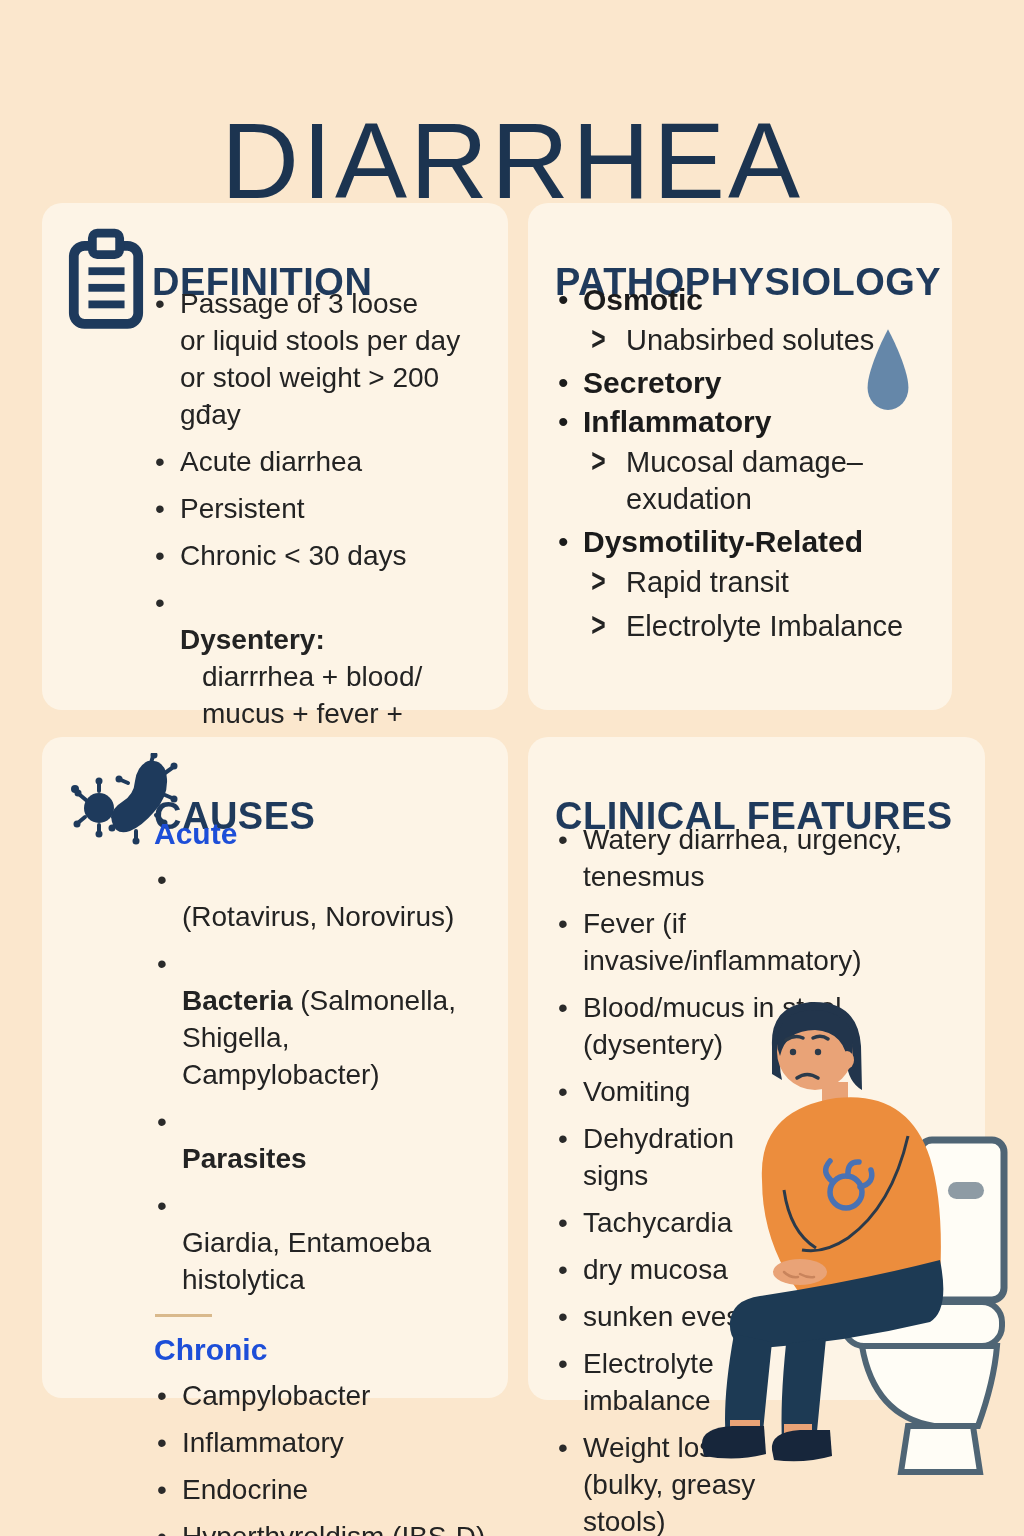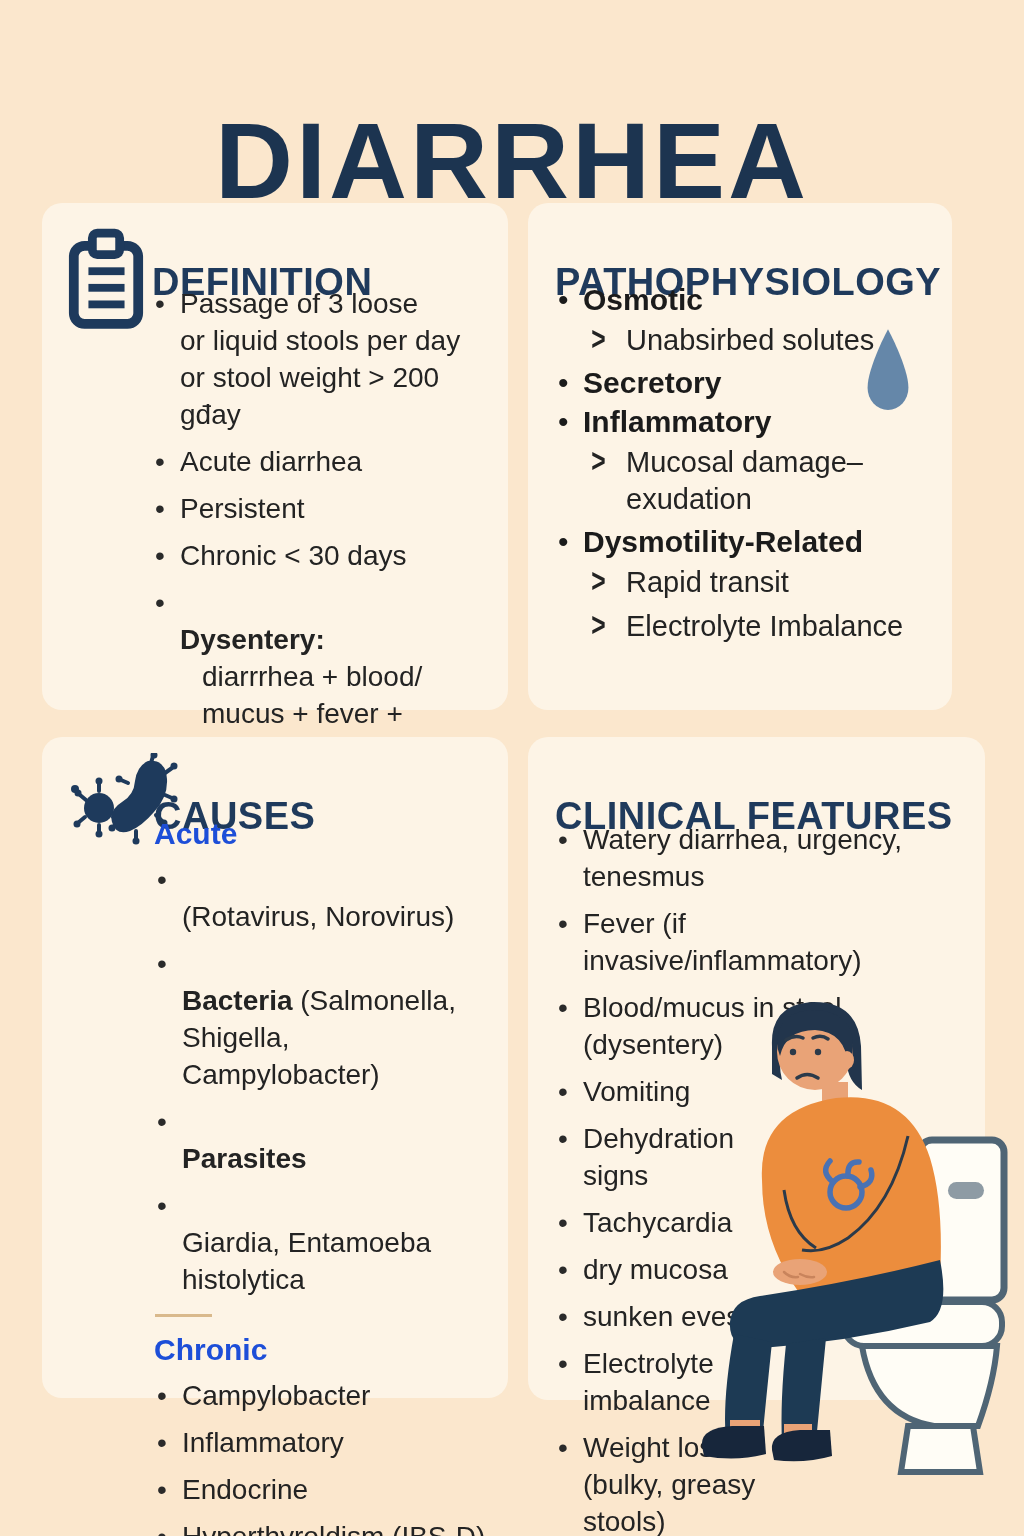--- a/index.html
+++ b/index.html
@@ -4,21 +4,21 @@
 <style>
   html,body{margin:0;padding:0;}
   body{
     width:1024px;height:1536px;position:relative;overflow:hidden;
     background:#fbe7cd;
     font-family:"Liberation Sans", sans-serif;
     color:#232323;
   }
   .page-title{
     position:absolute;top:30px;left:0;width:100%;
-    text-align:center;font-size:108px;font-weight:700;
+    text-align:center;font-size:108px;font-weight:400;
     color:#1c3450;letter-spacing:3px;line-height:1.1;
   }
   .card{
     position:absolute;background:#fdf4e6;border-radius:20px;
   }
   #card-definition{left:42px;top:203px;width:466px;height:507px;}
   #card-patho{left:528px;top:203px;width:424px;height:507px;}
   #card-causes{left:42px;top:737px;width:466px;height:661px;}
   #card-clinical{left:528px;top:737px;width:457px;height:663px;}
 

